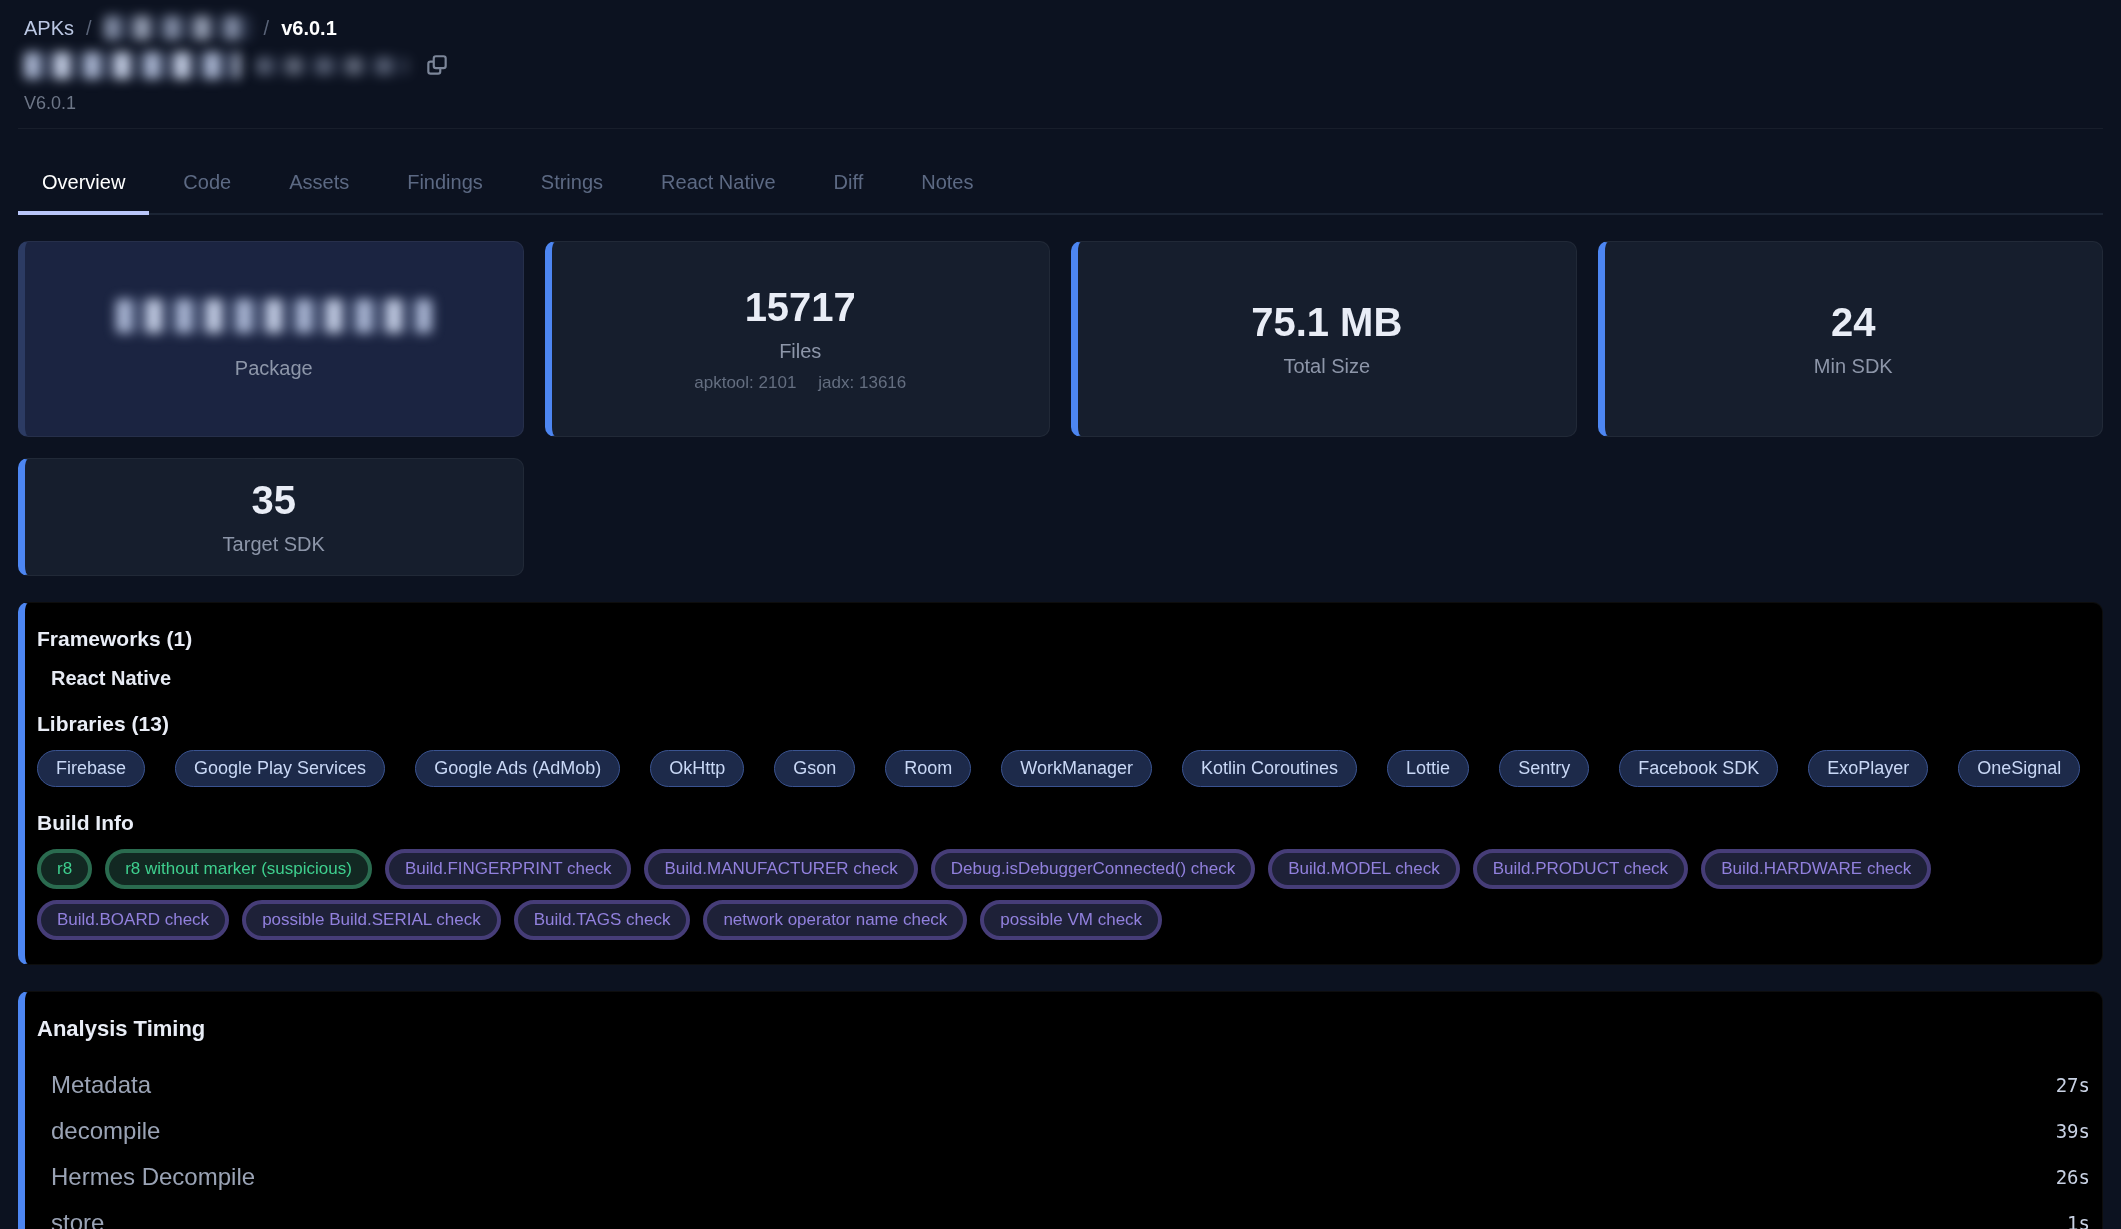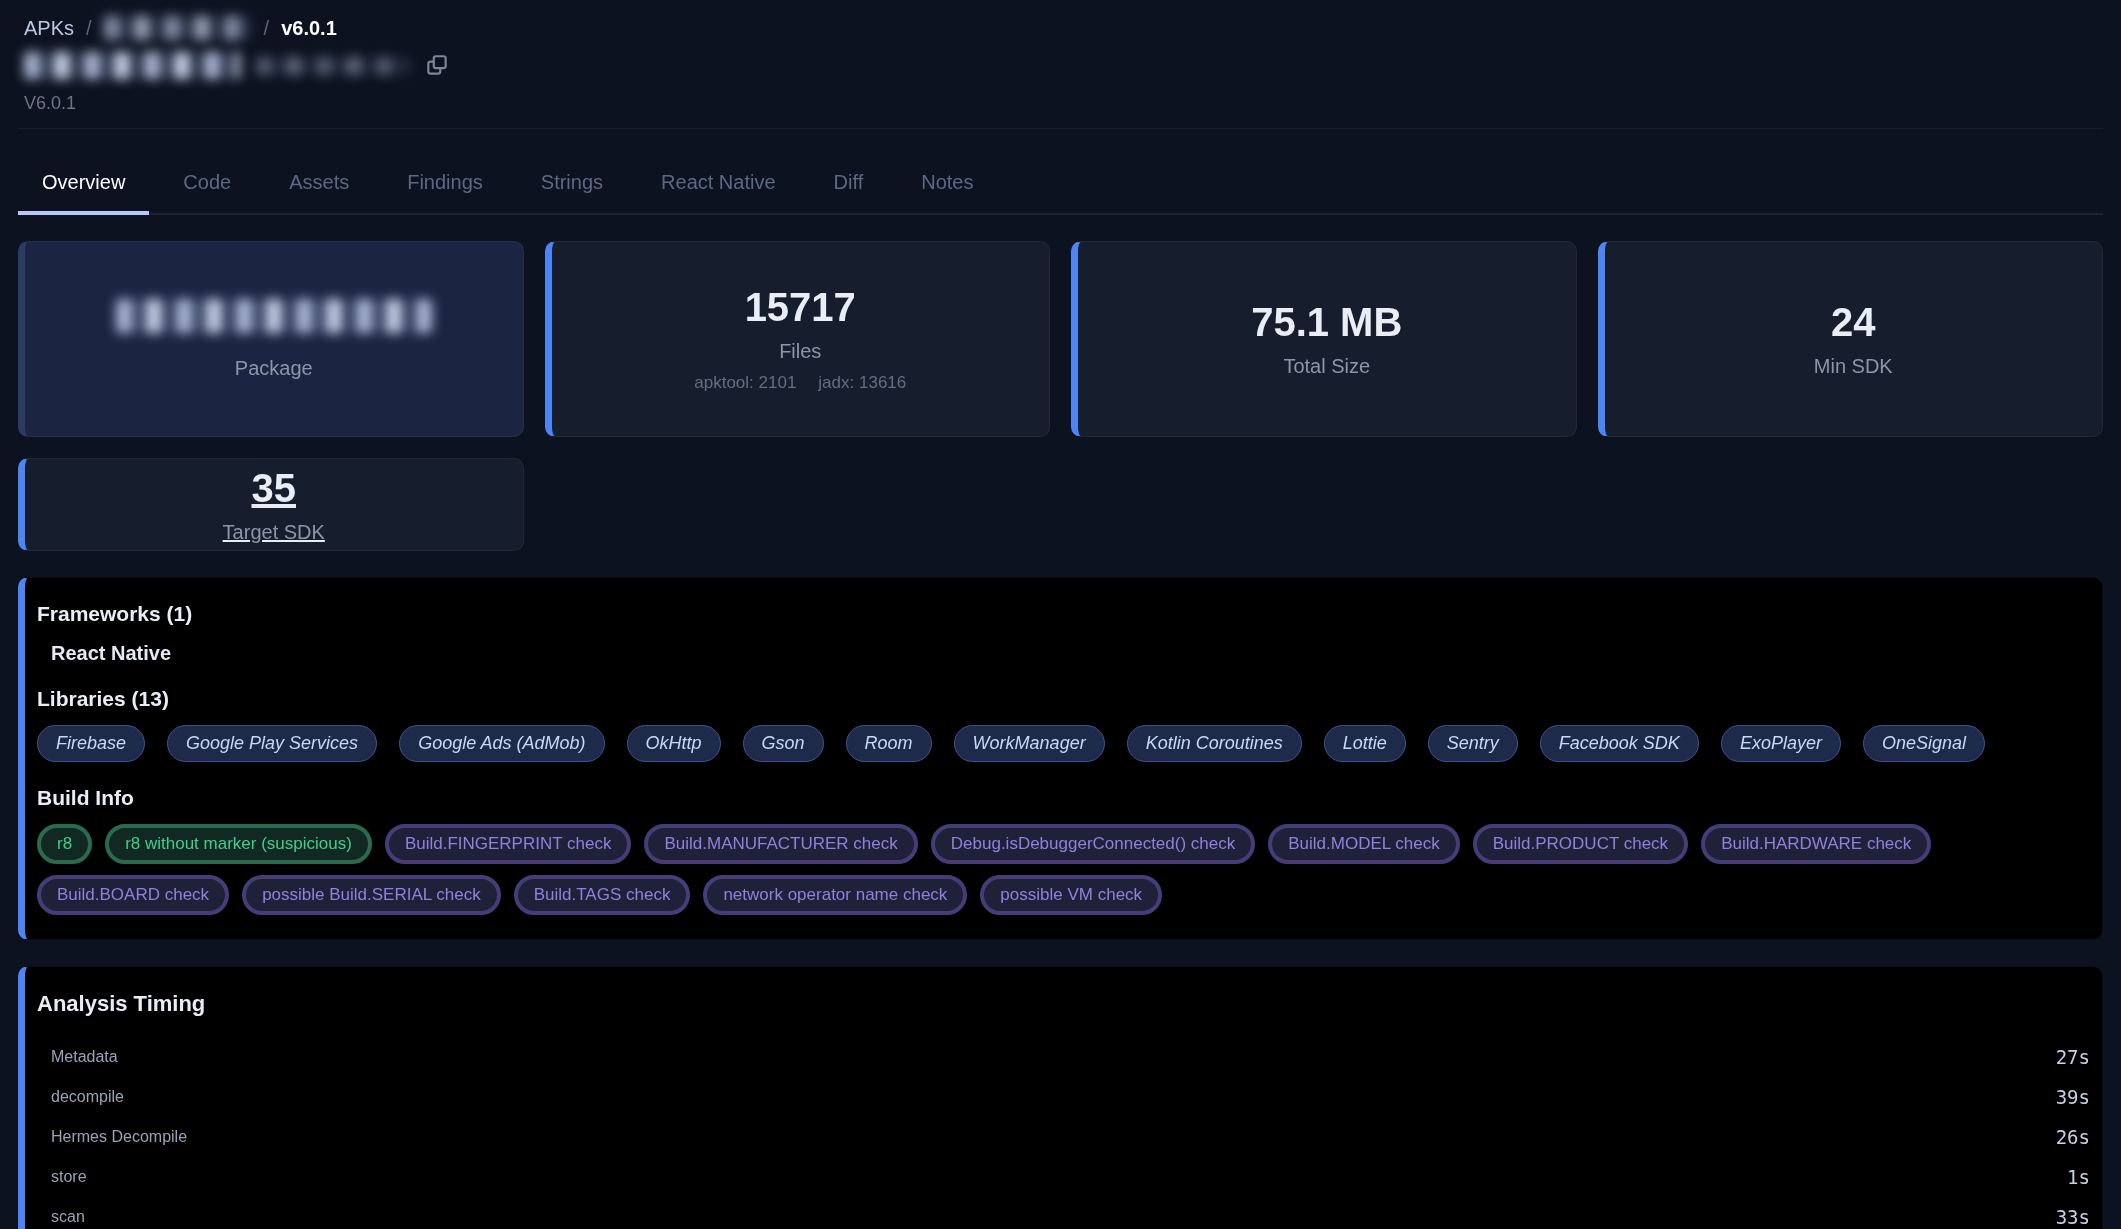--- a/index.html
+++ b/index.html
@@ -73,53 +73,53 @@
     display:flex; flex-direction:column; justify-content:center; align-items:center;
     text-align:center; padding:10px 20px;
   }
   .stat-card.package {
     background:#1b2441; border-left:7px solid #2c3b63;
   }
   .stat-value { font-size:40px; font-weight:bold; color:#e9edf6; }
   .stat-label { margin-top:10px; font-size:20px; color:#8d96a9; }
   .stat-sub { margin-top:10px; font-size:17px; color:#646e80; display:flex; gap:22px; }
   .stats-row2 { margin-top:21px; width:calc((100% - 63px)/4); }
-  .stat-card.short { height:93px;text-decoration:underline; }
+  .stat-card.short { height:118px; }
 
   
   .panel {
     margin-top:26px; border-radius:10px;
     background:#000000; border:1px solid rgba(255,255,255,.05);
     border-left:7px solid #4d86f2;
     padding:24px 12px;
   }
   .panel h3 { font-size:21px; font-weight:bold; color:#e9edf6; }
   .framework-list { margin:16px 0 22px 14px; }
   .framework-item { font-size:20px; font-weight:bold; color:#e6eaf3; }
-  .pill-row { display:flex; flex-wrap:wrap; gap:22px; margin:14px 0 24px 0;font-style:italic; }
+  .pill-row { display:flex; flex-wrap:wrap; gap:30px; margin:14px 0 24px 0; }
   .pill {
     padding:7px 18px; border-radius:999px; font-size:18px;
     background:#1d2a4a; border:1px solid #3a5390; color:#c9d8f6;
     white-space:nowrap;
   }
   .chip-row { display:flex; flex-wrap:wrap; gap:13px; row-gap:11px; margin-top:14px; }
   .chip {
     padding:6px 16px; border-radius:999px; font-size:17px; white-space:nowrap;
     background:#1e2138; border:4px solid #eab308; color:#9180dd;
   }
   .chip.green { background:#122822; border-color:#2a6b4f; color:#3ecf8e; }
   .chip.purple { background:#1e2138; border-color:#463d78; color:#9180dd; }
 
   
   .timing-rows { margin-top:20px; }
   .timing-row {
     display:flex; justify-content:space-between; align-items:center;
     padding:9px 0 9px 14px;
   }
-  .t-label { font-size:16px; color:#9aa3b5; }
+  .t-label { font-size:24px; color:#9aa3b5; }
   .t-value { font-size:19px; color:#c8d1e3; font-family:"DejaVu Sans Mono", monospace; }
 </style>
 </head>
 <body>
 
 <div class="page">
 
   <header>
     <div class="header-left">
       <nav class="breadcrumb">

